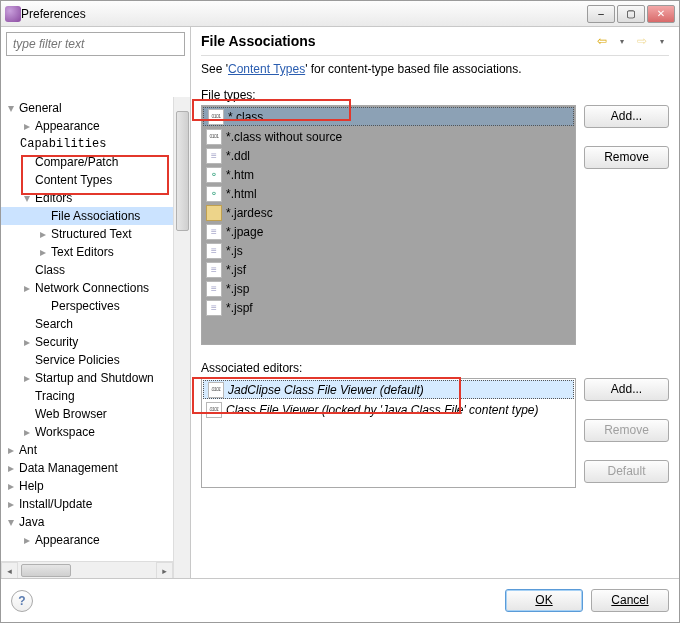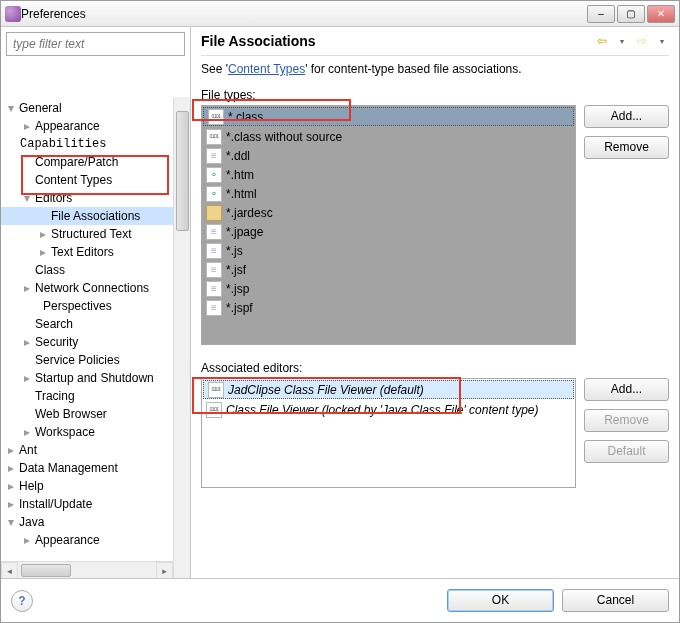--- a/index.html
+++ b/index.html
@@ -160,21 +160,21 @@
     align-items:center; justify-content:center;
     font-size:10px;
   }
   .ficon.class { background:#fff; border:1px solid #b8b8b8; color:#555; }
   .ficon.class::after { content:"0101"; font-size:5px; letter-spacing:-0.5px; line-height:5px;}
   .ficon.doc { background:#fff; border:1px solid #b8b8b8; color:#9ab; }
   .ficon.doc::after{ content:"≡"; color:#aac;}
   .ficon.html { background:#fff; border:1px solid #b8b8b8; }
   .ficon.html::after{ content:"⚬"; color:#4a8;}
   .ficon.jar { background:#edd48a; border:1px solid #c0a050; }
-  .btn-col { display:flex; flex-direction:column; gap:8px; width:85px;}
+  .btn-col { display:flex; flex-direction:column; gap:18px; width:85px;}
   .btn {
     height:23px;
     background: linear-gradient(#fdfdfd,#e6e6e6);
     border:1px solid #a9a9a9;
     border-radius:3px;
     cursor:pointer;
     text-align:center;
     line-height:21px;
   }
   .btn.disabled { color:#a0a0a0; cursor:default; }
@@ -193,21 +193,21 @@
   .help-icon {
     width:22px; height:22px; border-radius:50%;
     border:1px solid #a9a9a9;
     color:#5a7bb0;
     display:flex;align-items:center;justify-content:center;
     font-weight:bold;
     background:linear-gradient(#fff,#eee);
     cursor:pointer;
   }
   .bottom-btns { margin-left:auto; display:flex; gap:8px;}
-  .bottom-btns .btn { width:107px; }
+  .bottom-btns .btn { width:78px;text-decoration:underline; }
   .ok-btn {
     border:1px solid #5a9bd8;
     box-shadow: 0 0 0 1px #a6d1f5 inset;
   }
   .red-overlay1 {
     position:absolute; left:192px; top:99px; width:159px; height:22px;
     border:2.5px solid #e3372b; pointer-events:none;
   }
   .red-overlay2 {
     position:absolute; left:21px; top:155px; width:148px; height:40px;
@@ -279,21 +279,21 @@
                   <span>Text Editors</span>
                 </div>
                 <div class="tree-item" style="padding-left: 20px;">
                   <span class="tw blank">·</span>
                   <span>Class</span>
                 </div>
                 <div class="tree-item" style="padding-left: 20px;">
                   <span class="tw">▸</span>
                   <span>Network Connections</span>
                 </div>
-                <div class="tree-item" style="padding-left: 28px;">
+                <div class="tree-item" style="padding-left: 36px;">
                   <span class="tw blank">·</span>
                   <span>Perspectives</span>
                 </div>
                 <div class="tree-item" style="padding-left: 20px;">
                   <span class="tw blank">·</span>
                   <span>Search</span>
                 </div>
                 <div class="tree-item" style="padding-left: 20px;">
                   <span class="tw">▸</span>
                   <span>Security</span>

